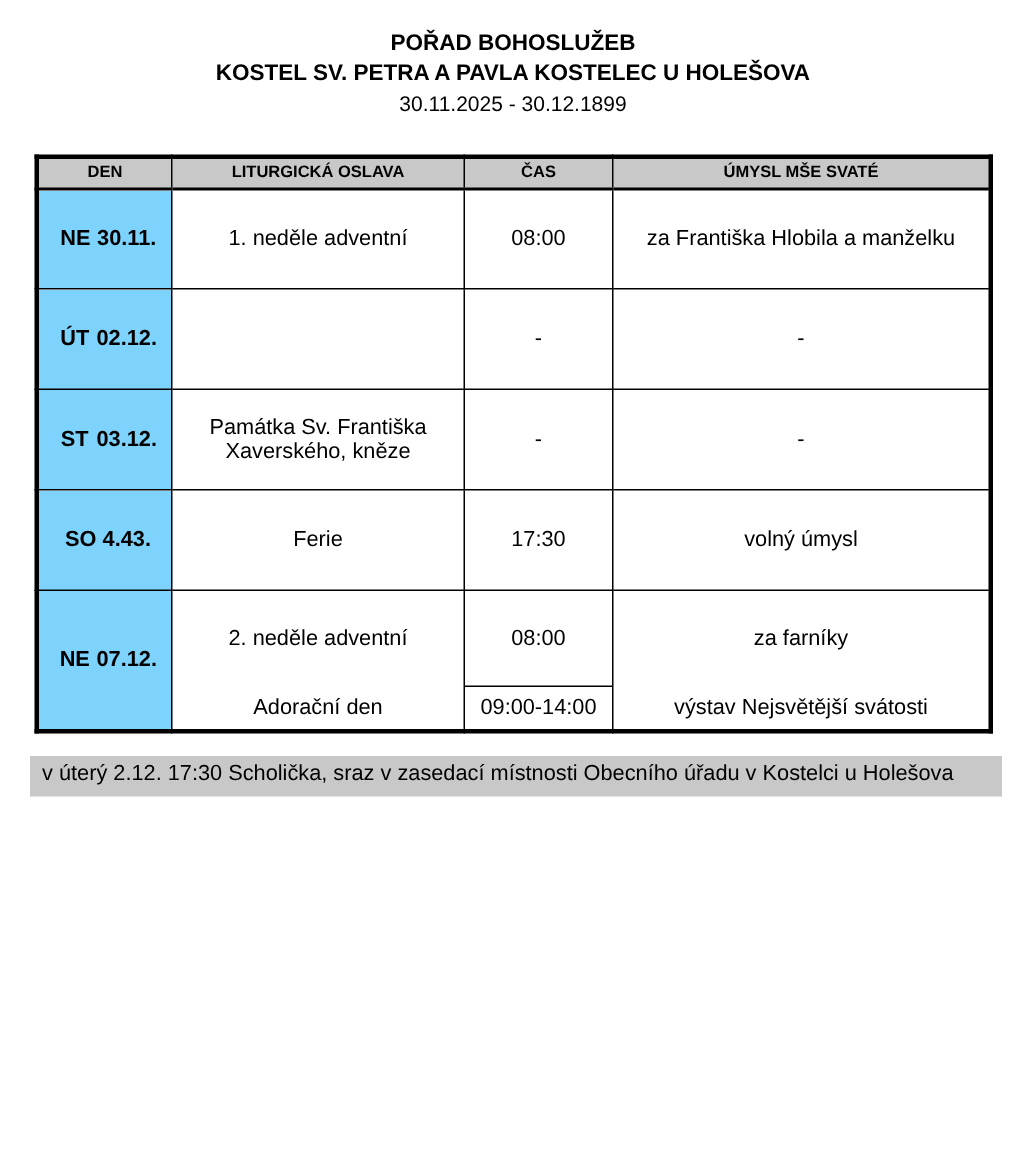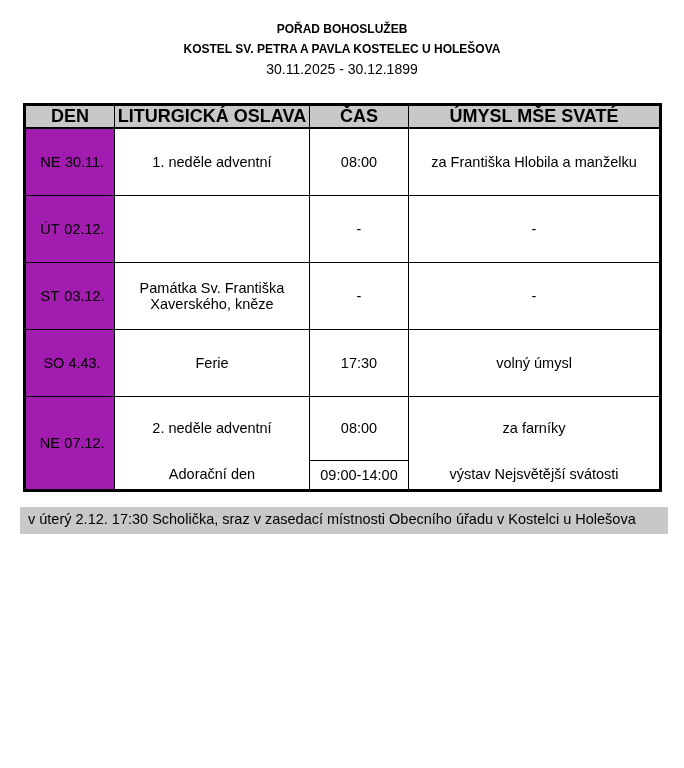--- a/index.html
+++ b/index.html
@@ -13,59 +13,59 @@
     width: 684px; height: 768px;
     position: relative;
     overflow: hidden;
   }
   .titleblock {
     margin-top: 19px;
     text-align: center;
     line-height: 20px;
   }
   .title, .subtitle {
-    font-size: 12px;
+    font-size: 15px;
     font-weight: bold;
   }
   .daterange {
     font-size: 14px;
     font-weight: normal;
   }
   table.schedule {
     border-collapse: collapse;
     table-layout: fixed;
     width: 636px;
     margin: 24px 0 0 23px;
     border: 3px solid #000;
   }
   table.schedule th {
     background: #c8c8c8;
     border: 1.5px solid #000;
     border-bottom: 2.5px solid #000;
     height: 21px;
-    font-size: 18px;
+    font-size: 11px;
     font-weight: bold;
     padding: 0;
     text-align: center;
     vertical-align: middle;
   }
   table.schedule td {
     border: 1.5px solid #000;
     font-size: 14.5px;
     text-align: center;
     vertical-align: middle;
     padding: 0;
     overflow: hidden;
   }
   tbody tr { height: 67px; }
   tbody tr.last { height: 92px; }
   td.day {
-    background: #a21caf;
+    background: #7dd3fc;
     text-align: left;
-    font-weight: normal;
+    font-weight: bold;
     padding-left: 5px;
   }
   td.day .abbr {
     display: inline-block;
     width: 29px;
   }
   td.cel { padding: 0 4px; }
   td.split { padding: 0; }
   .stack {
     display: flex;

